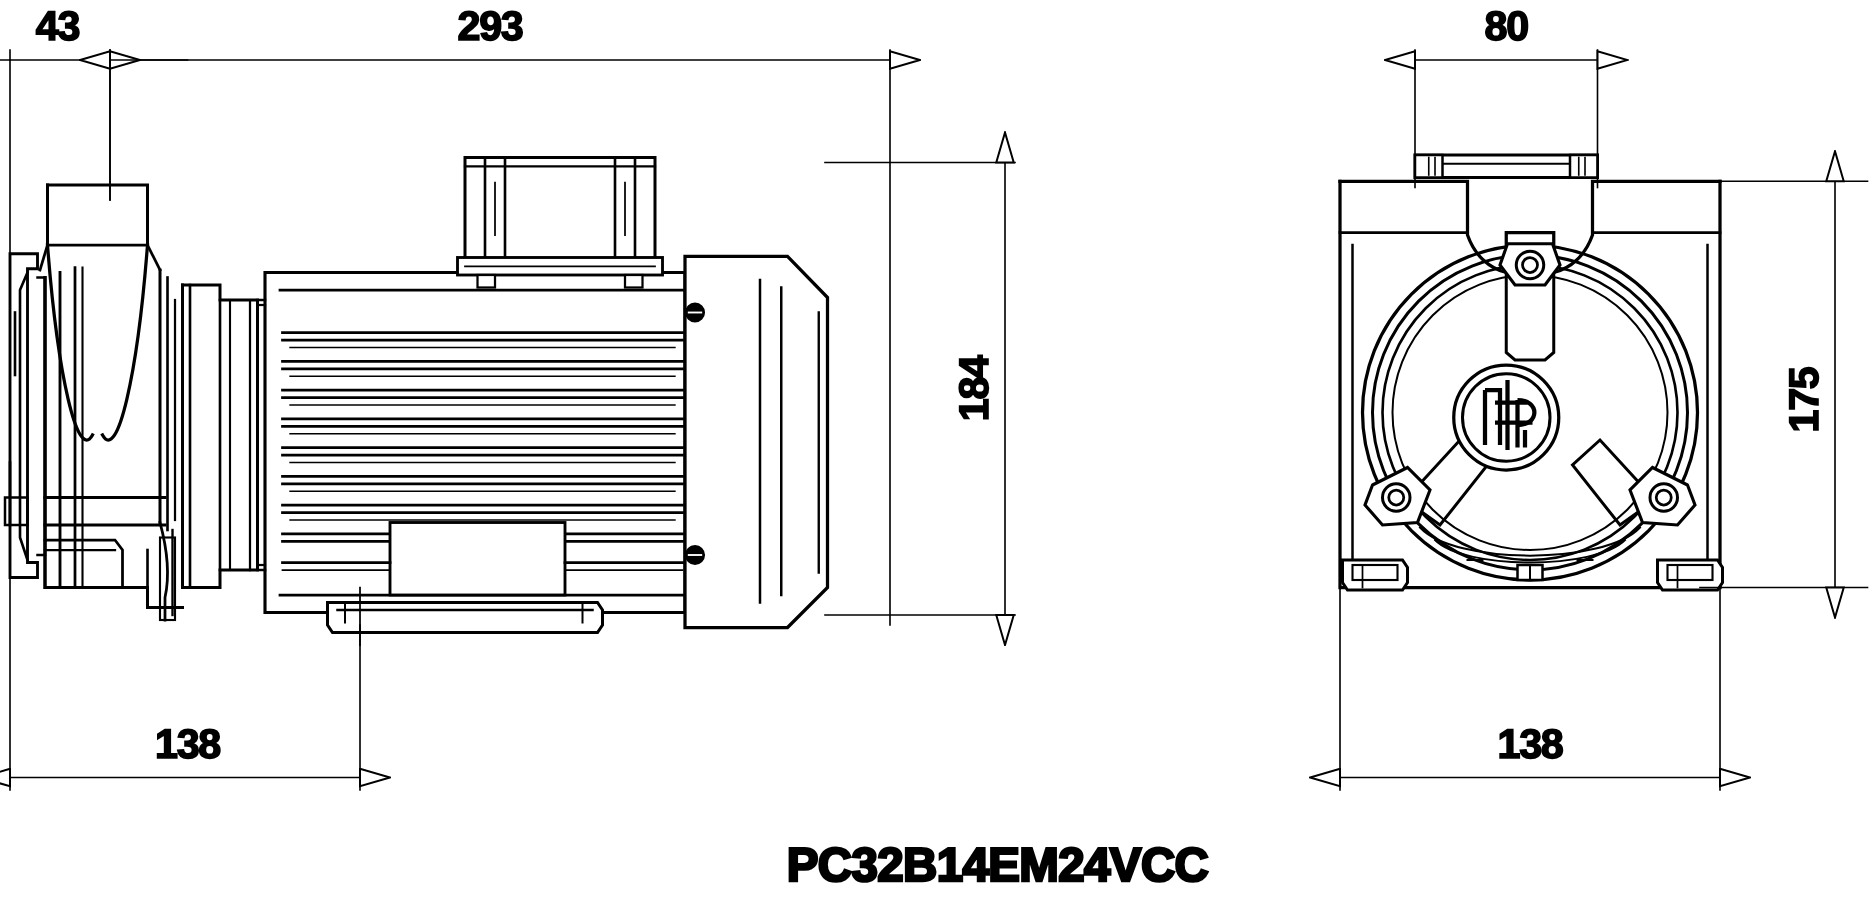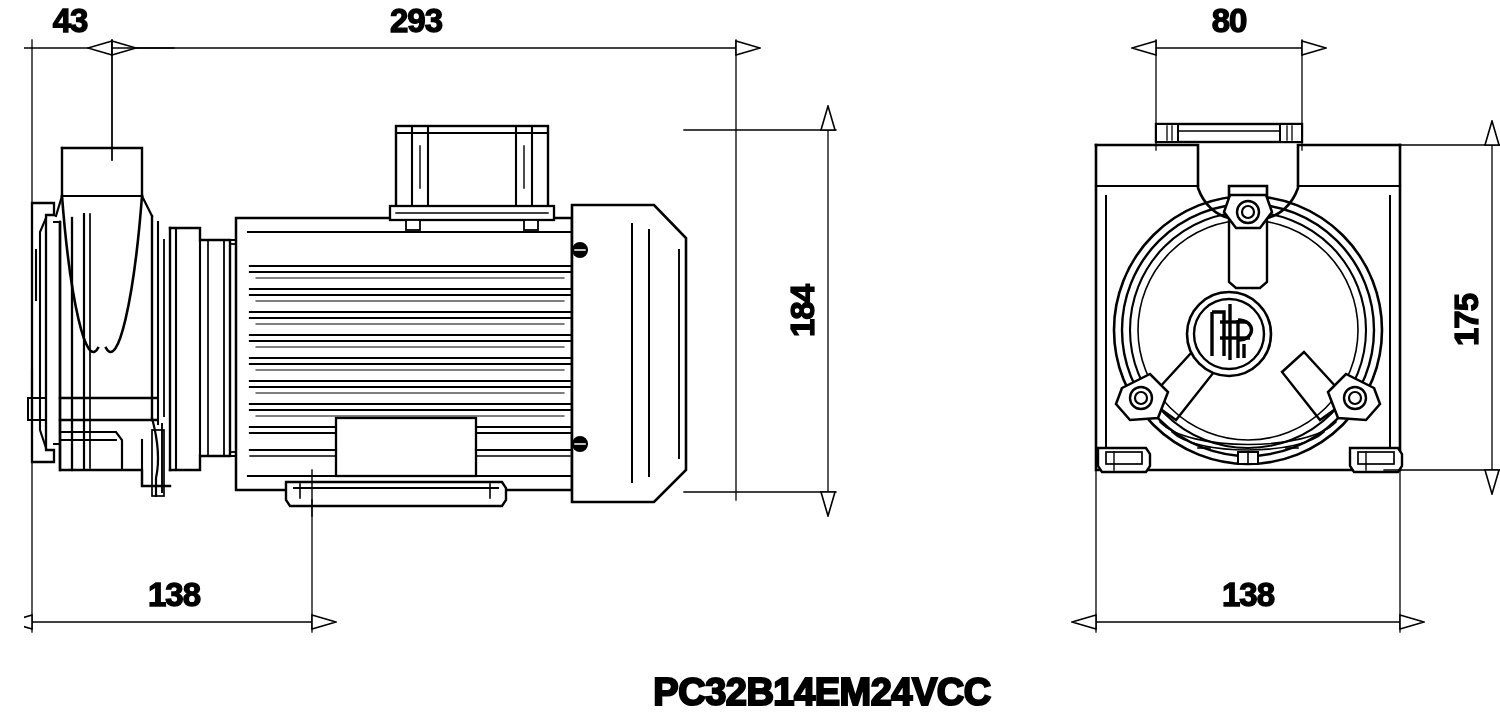--- a/index.html
+++ b/index.html
@@ -14,21 +14,20 @@
     font-family: "Liberation Sans", sans-serif;
     overflow: hidden;
     position: relative;
   }
   #drawing-root {
     position: absolute;
     left: 0;
     top: 0;
     width: 1464px;
     height: 724px;
-    padding-left: 24px;
   }
   svg.sheet {
     display: block;
     width: 1500px;
     height: 724px;
     background: #ffffff;
   }
   text {
     font-family: "Liberation Sans", sans-serif;
     font-weight: bold;

